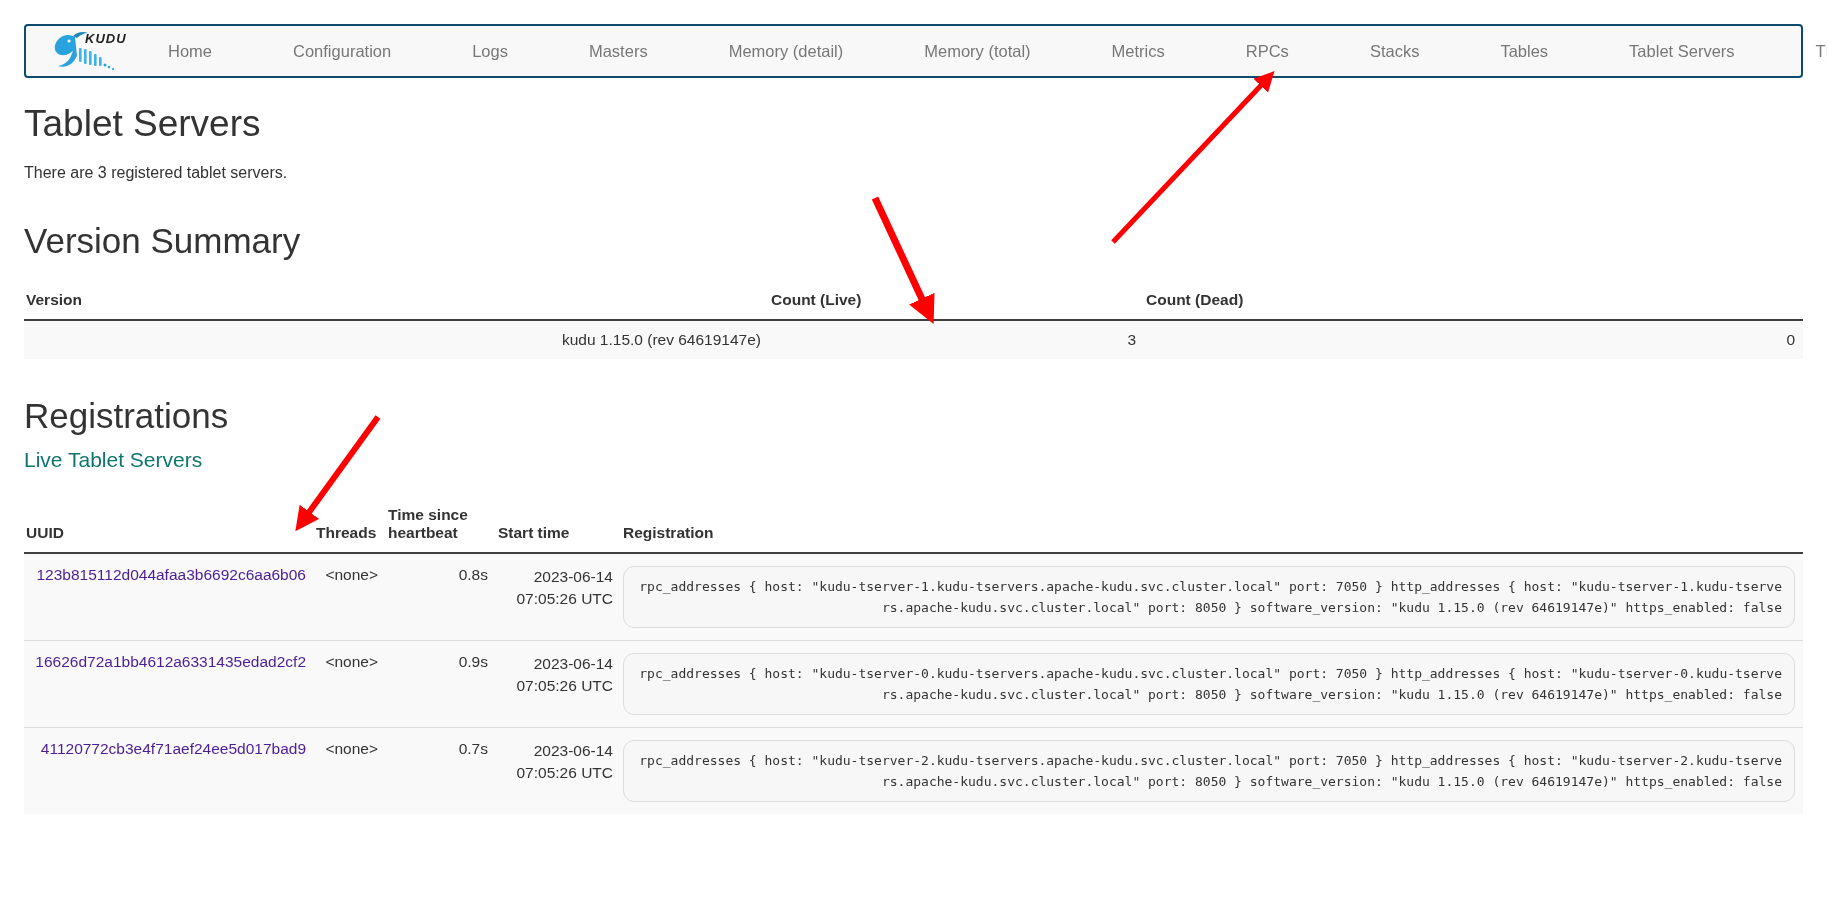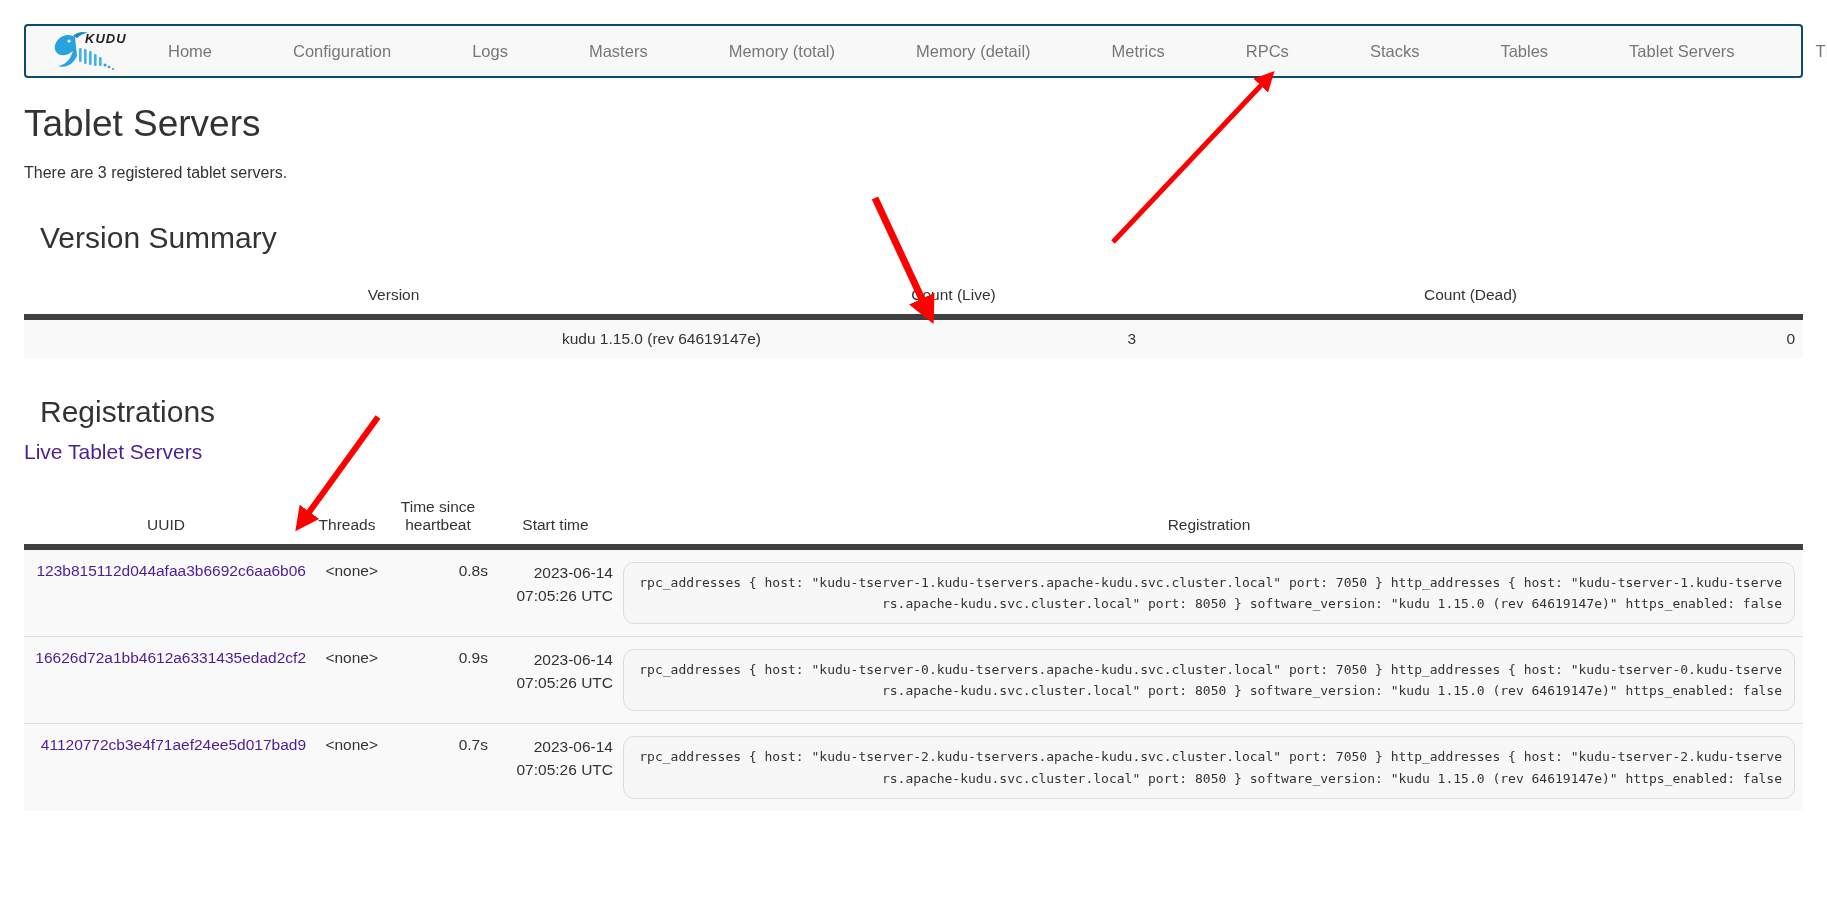--- a/index.html
+++ b/index.html
@@ -72,48 +72,48 @@
     margin: 14px 0 0 0;
     line-height: 1.1;
   }
   p.lead {
     font-size: 16px;
     color: #333333;
     margin: 17px 0 0 0;
     line-height: 1.4;
   }
   h2.section {
-    font-size: 30px;
+    font-size: 35px;
     font-weight: 400;
     color: #333333;
-    margin: 37px 0 0 16px;
+    margin: 37px 0 0 0;
     line-height: 1.15;
   }
   h3.subsection {
     font-size: 21px;
     font-weight: 400;
-    color: #4c1d95;
+    color: #0f766e;
     margin: 10px 0 0 0;
     line-height: 1.2;
   }
 
   
   table.kudu-table {
     border-collapse: collapse;
     width: 100%;
     font-size: 15.5px;
     table-layout: fixed;
   }
   table.version-table { margin-top: 22px; }
   table.kudu-table thead th {
-    text-align: center;
-    font-weight: normal;
+    text-align: left;
+    font-weight: bold;
     color: #333333;
     padding: 8px 8px 10px 2px;
-    border-bottom: 6px solid #404040;
+    border-bottom: 2px solid #404040;
     vertical-align: bottom;
     font-size: 15.5px;
   }
   table.kudu-table tbody td {
     padding: 10px 8px 10px 2px;
     border-top: 1px solid #dddddd;
     vertical-align: top;
     color: #333333;
     text-align: right;
   }
@@ -193,22 +193,22 @@
         <g fill="#222222" font-family="'Liberation Sans',sans-serif" font-size="13" font-weight="bold" font-style="italic" letter-spacing="1">
           <text x="38" y="15">KUDU</text>
         </g>
       </svg>
     </div>
     <div class="nav-links">
       <a class="nav-link">Home</a>
       <a class="nav-link">Configuration</a>
       <a class="nav-link">Logs</a>
       <a class="nav-link">Masters</a>
+      <a class="nav-link">Memory (detail)</a>
       <a class="nav-link">Memory (total)</a>
-      <a class="nav-link">Memory (detail)</a>
       <a class="nav-link">Metrics</a>
       <a class="nav-link">RPCs</a>
       <a class="nav-link">Stacks</a>
       <a class="nav-link">Tables</a>
       <a class="nav-link">Tablet Servers</a>
       <a class="nav-link">Threads</a>
       <a class="nav-link">Flags</a>
     </div>
   </div>
 

